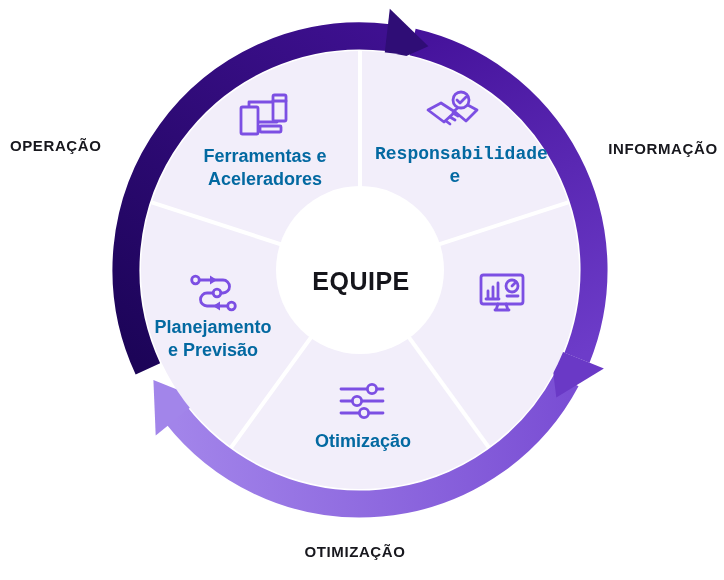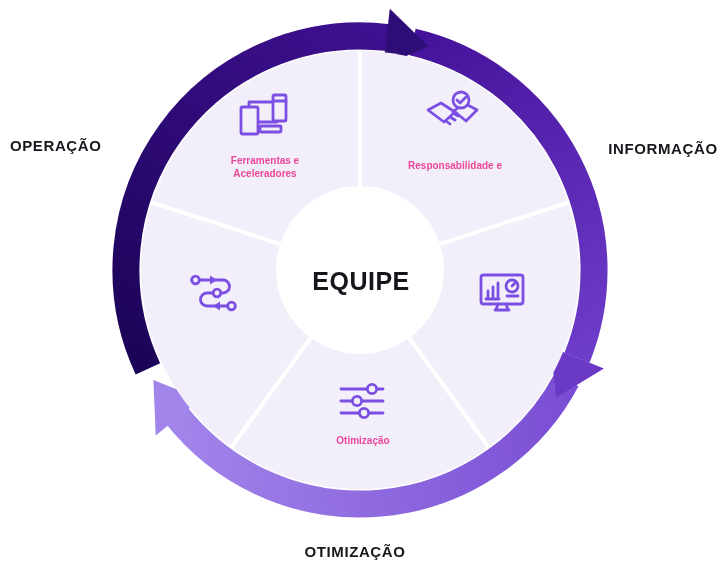--- a/index.html
+++ b/index.html
@@ -21,24 +21,24 @@
     color: #17171d;
     white-space: nowrap;
   }
   .outer-label.centered { transform: translateX(-50%); text-align: center; }
 
   .seg-label {
     position: absolute;
     width: 160px;
     transform: translate(-50%, -50%);
     text-align: center;
-    font-size: 10px;
+    font-size: 18px;
     font-weight: 600;
     line-height: 1.26;
-    color: #ec4899;
+    color: #0369a1;
   }
 
   .center-title {
     position: absolute;
     left: 361px;
     top: 281px;
     transform: translate(-50%, -50%);
     font-size: 25px;
     font-weight: 800;
     letter-spacing: 0.5px;
@@ -131,26 +131,30 @@
   </svg>
 
   <div class="outer-label" style="left:10px; top:137px;text-align:center;">OPERAÇÃO</div>
   <div class="outer-label centered" style="left:663px; top:140px;">INFORMAÇÃO</div>
   <div class="outer-label centered" style="left:355px; top:543px;">OTIMIZAÇÃO</div>
 
   <div class="seg-label" style="left:265px; top:168px;">
     <div>Ferramentas e</div>
     <div>Aceleradores</div>
   </div>
-  <div class="seg-label" style="left:455px; top:166px;">
+  <div class="seg-label" style="left:455px; top:166px;font-family:Liberation Mono, monospace;">
     <div>Responsabilidade e</div>
   </div>
   <div class="seg-label" style="left:504px; top:341px;">
   </div>
   <div class="seg-label" style="left:363px; top:441px;">
     <div>Otimização</div>
+  </div>
+  <div class="seg-label" style="left:213px; top:339px;">
+    <div>Planejamento</div>
+    <div>e Previsão</div>
   </div>
 
   <div class="center-title">
     <div>EQUIPE</div>
   </div>
 
 </div>
 
 </body></html>

